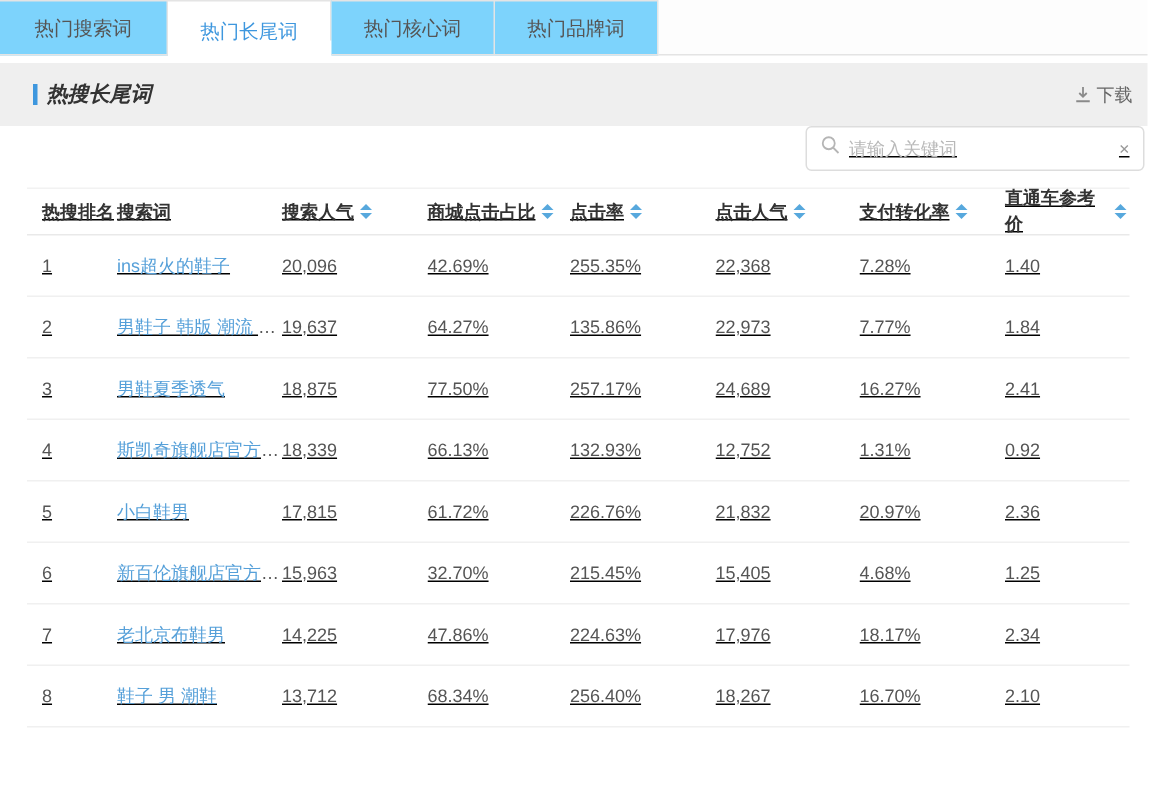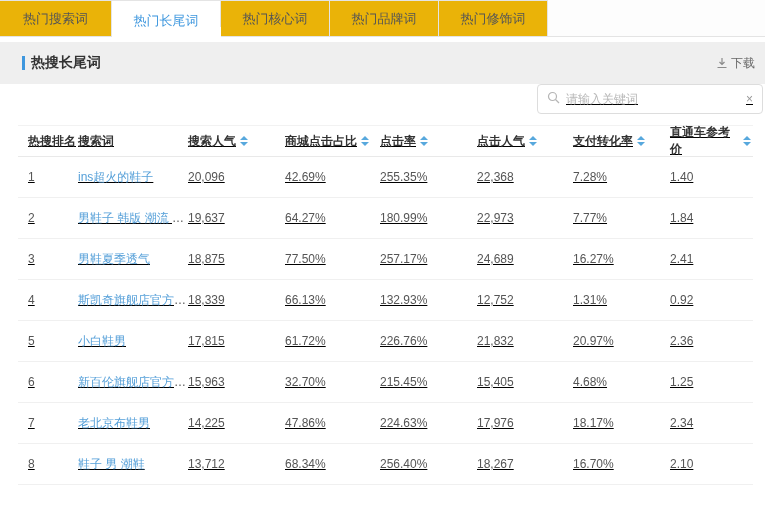--- a/index.html
+++ b/index.html
@@ -8,37 +8,37 @@
     width:777px; height:528px; background:#fff;
     font-family:"Liberation Sans","DejaVu Sans",sans-serif;
     overflow:hidden;
   }
   .app { width:765px; }
 
   
   .tab-bar { display:flex; height:42px; align-items:flex-start; }
   .tab {
     width:109px; height:37px; line-height:36px; text-align:center;
-    background:#eab308; border:1px solid #e4e4e4; border-left:none;
+    background:#7dd3fc; border:1px solid #e4e4e4; border-left:none;
     font-size:13px; color:#555; cursor:pointer; white-space:nowrap;
   }
   .tab:first-child { width:112px; }
   .tab.active {
     background:#fff; height:27px; line-height:40px;
     border-bottom:none; color:var(--accent);
   }
   .tab-filler { flex:1; height:37px; border-bottom:1px solid #e4e4e4; background:#fdfdfd; }
 
   
   .section-band {
     height:42px; background:#efefef;
     display:flex; align-items:center; justify-content:space-between;
     padding:0 10px 0 22px;
   }
-  .title-wrap { display:flex; align-items:center; }
+  .title-wrap { display:flex; align-items:center;font-style:italic; }
   .accent-bar { width:3px; height:14px; background:var(--accent); margin-right:6px; }
   .section-title { font-size:14px; font-weight:bold; color:#333; }
   .download { display:flex; align-items:center; gap:3px; font-size:12px; color:#666; cursor:pointer;text-align:right; }
   .download svg { display:block; }
 
   
   .content { background:#fff; padding-top:0;text-decoration:underline; }
   .search-row { display:flex; justify-content:flex-end; padding-right:2px; }
   .search-box {
     width:226px; height:30px; border:1px solid #ddd; border-radius:4px;
@@ -69,21 +69,20 @@
 <body>
 
 <div class="app">
 
   <div class="tab-bar">
 
     <div class="tab">热门搜索词</div>
       <div class="tab active">热门长尾词</div>
       <div class="tab">热门核心词</div>
       <div class="tab">热门品牌词</div>
-      <div class="tab">热门修饰词</div>
       <div class="tab-filler"></div>
   </div>
 
   <div class="section-band">
     <div class="title-wrap">
       <span class="accent-bar"></span>
       <span class="section-title">热搜长尾词</span>
     </div>
     <a class="download">
       <span>
@@ -170,21 +169,21 @@
             <div class="td c4">255.35%</div>
             <div class="td c5">22,368</div>
             <div class="td c6">7.28%</div>
             <div class="td c7">1.40</div>
           </div>
           <div class="tr">
             <div class="td c0">2</div>
             <div class="td c1"><a class="link">男鞋子 韩版 潮流 英...</a></div>
             <div class="td c2">19,637</div>
             <div class="td c3">64.27%</div>
-            <div class="td c4">180.99%</div>
+            <div class="td c4">135.86%</div>
             <div class="td c5">22,973</div>
             <div class="td c6">7.77%</div>
             <div class="td c7">1.84</div>
           </div>
           <div class="tr">
             <div class="td c0">3</div>
             <div class="td c1"><a class="link">男鞋夏季透气</a></div>
             <div class="td c2">18,875</div>
             <div class="td c3">77.50%</div>
             <div class="td c4">257.17%</div>

